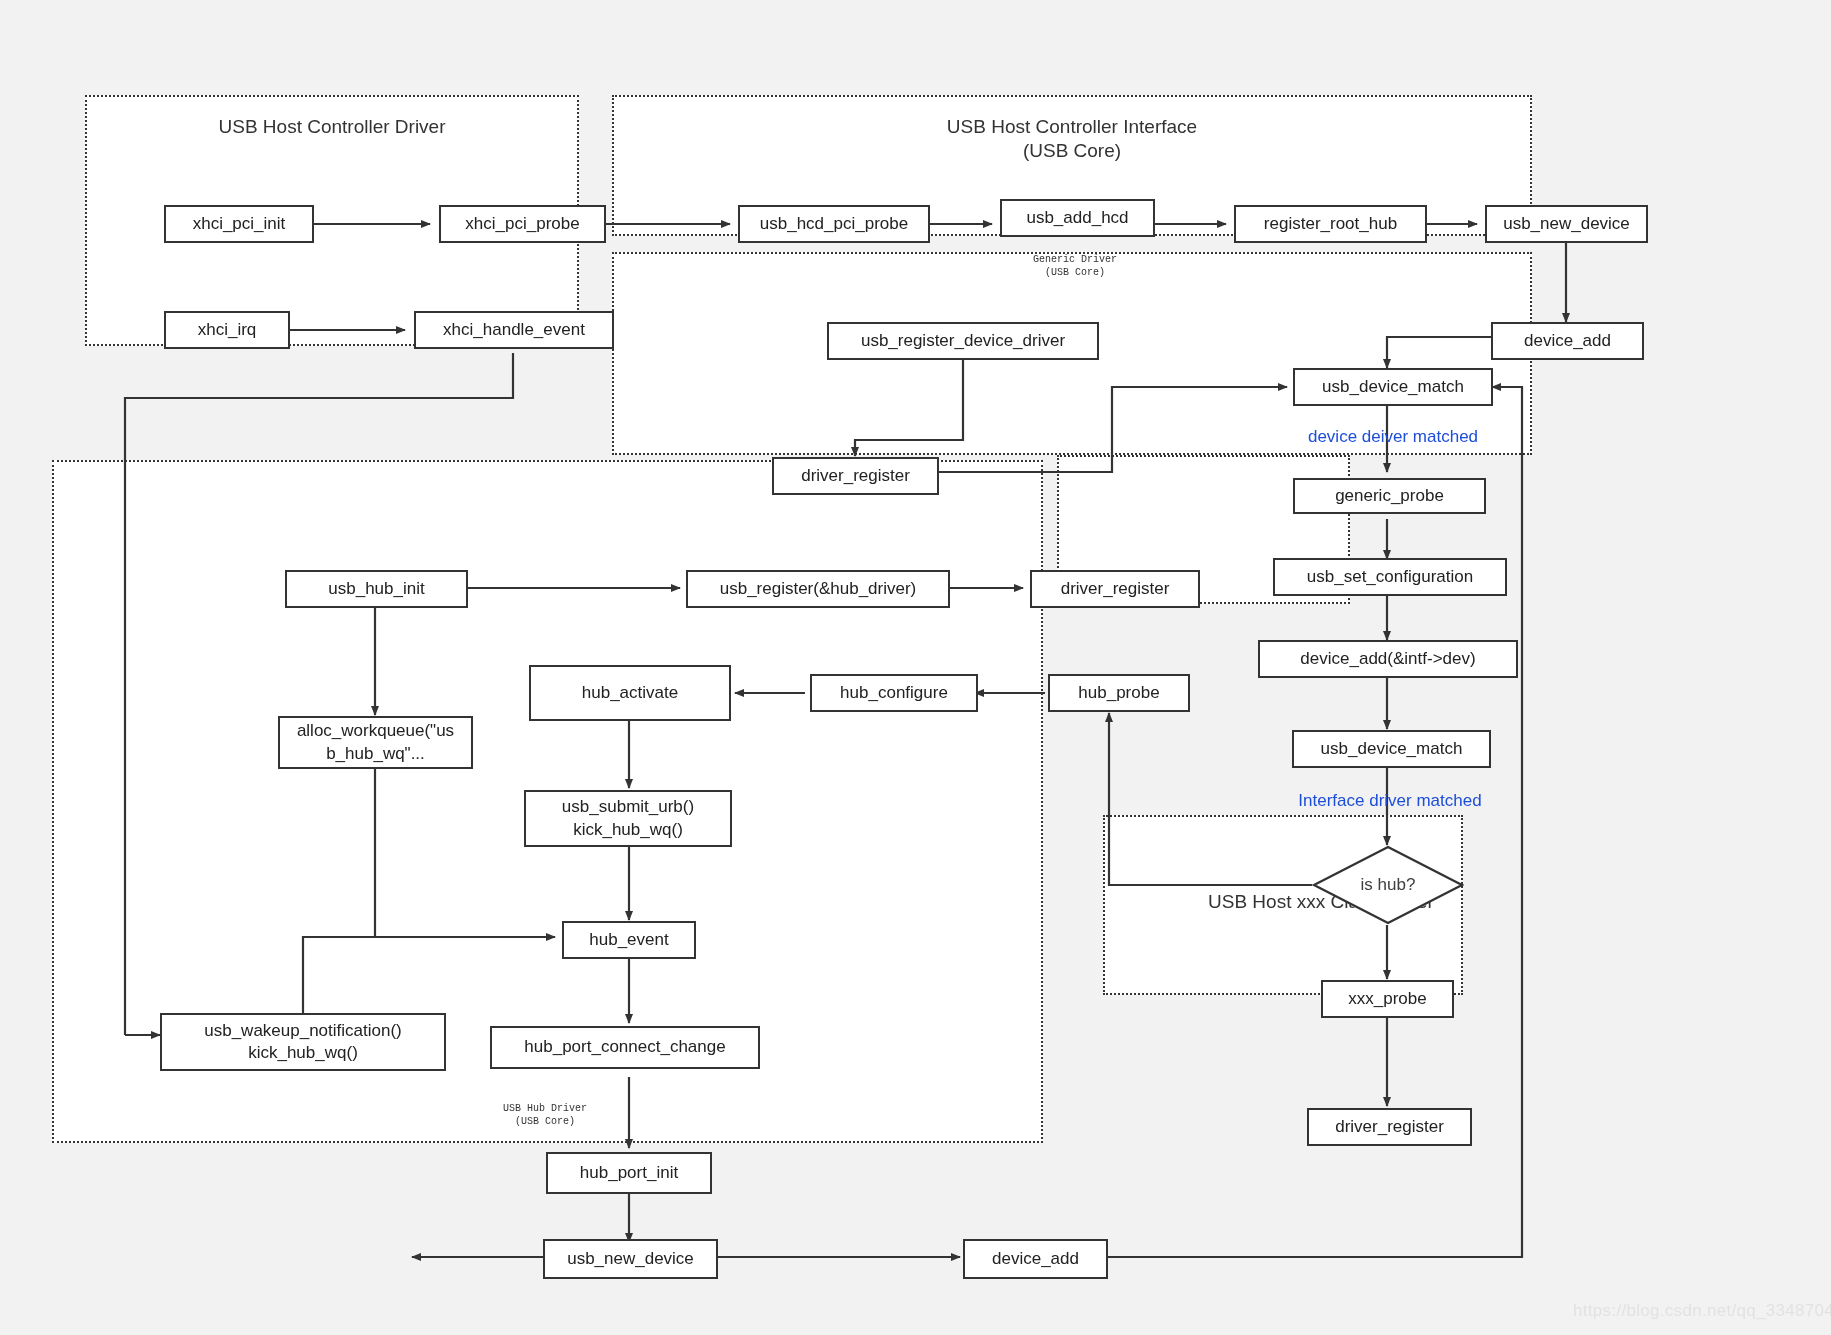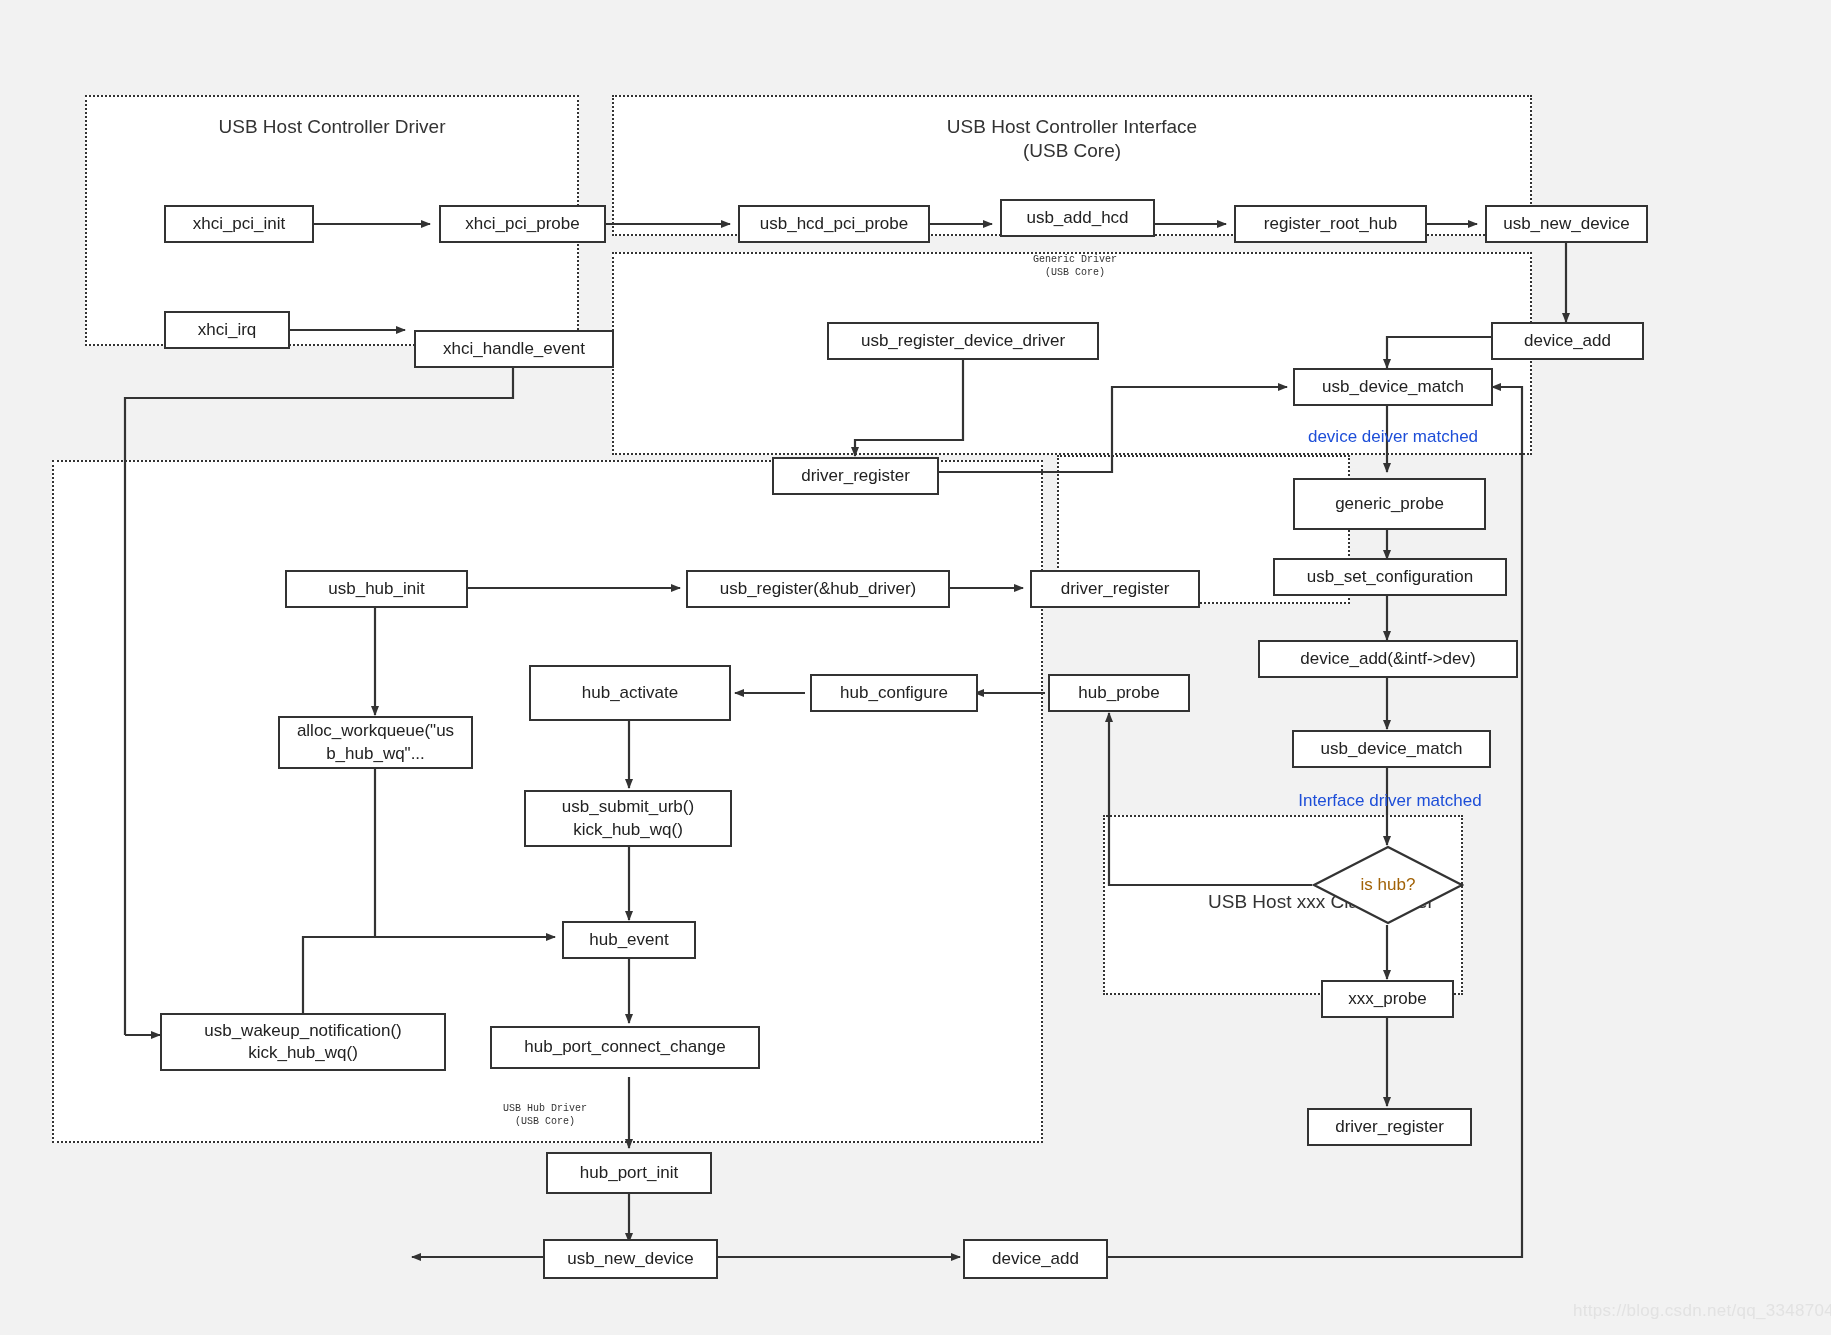--- a/index.html
+++ b/index.html
@@ -57,21 +57,21 @@
     position: absolute;
   }
   .diamond-wrap svg { display: block; }
   .diamond-text {
     position: absolute;
     inset: 0;
     display: flex;
     align-items: center;
     justify-content: center;
     font-size: 17px;
-    color: #a16207;
+    color: #404040;
   }
 
   
   .edge-label {
     position: absolute;
     font-size: 17px;
     color: #1d4ed8;
     background: transparent;
     white-space: nowrap;
     text-align: center;
@@ -195,32 +195,32 @@
 
       <line x1="715" y1="1257" x2="960" y2="1257" marker-end="url(#ah)"></line>
 
       <path d="M1108,1257 L1522,1257 L1522,387 L1492,387" marker-end="url(#ah)"></path>
     </g>
   </svg>
 
   <div class="node" style="left:164px; top:205px; width:150px; height:38px;">xhci_pci_init</div>
   <div class="node" style="left:439px; top:205px; width:167px; height:38px;">xhci_pci_probe</div>
   <div class="node" style="left:164px; top:311px; width:126px; height:38px;">xhci_irq</div>
-  <div class="node" style="left:414px; top:311px; width:200px; height:38px;margin-top:19px;">xhci_handle_event</div>
+  <div class="node" style="left:414px; top:311px; width:200px; height:38px;">xhci_handle_event</div>
 
   <div class="node" style="left:738px; top:205px; width:192px; height:38px;">usb_hcd_pci_probe</div>
   <div class="node" style="left:1000px; top:199px; width:155px; height:38px;">usb_add_hcd</div>
   <div class="node" style="left:1234px; top:205px; width:193px; height:38px;text-align:right;">register_root_hub</div>
   <div class="node" style="left:1485px; top:205px; width:163px; height:38px;">usb_new_device</div>
 
   <div class="node" style="left:827px; top:322px; width:272px; height:38px;">usb_register_device_driver</div>
   <div class="node" style="left:772px; top:457px; width:167px; height:38px;">driver_register</div>
   <div class="node" style="left:1491px; top:322px; width:153px; height:38px;">device_add</div>
   <div class="node" style="left:1293px; top:368px; width:200px; height:38px;">usb_device_match</div>
-  <div class="node" style="left:1293px; top:478px; width:193px; height:52px;">generic_probe</div>
+  <div class="node" style="left:1293px; top:478px; width:193px; height:36px;">generic_probe</div>
 
   <div class="node" style="left:1273px; top:558px; width:234px; height:38px;">usb_set_configuration</div>
   <div class="node" style="left:1258px; top:640px; width:260px; height:38px;">device_add(&amp;intf-&gt;dev)</div>
 
   <div class="node" style="left:1292px; top:730px; width:199px; height:38px;">usb_device_match</div>
 
   <div class="diamond-wrap" style="left:1312px; top:845px; width:152px; height:80px;">
     <svg width="152" height="80" viewBox="0 0 152 80" xmlns="http://www.w3.org/2000/svg">
       <polygon points="76,2 150,40 76,78 2,40" fill="#ffffff" stroke="#333" stroke-width="2.4"></polygon>
     </svg>

